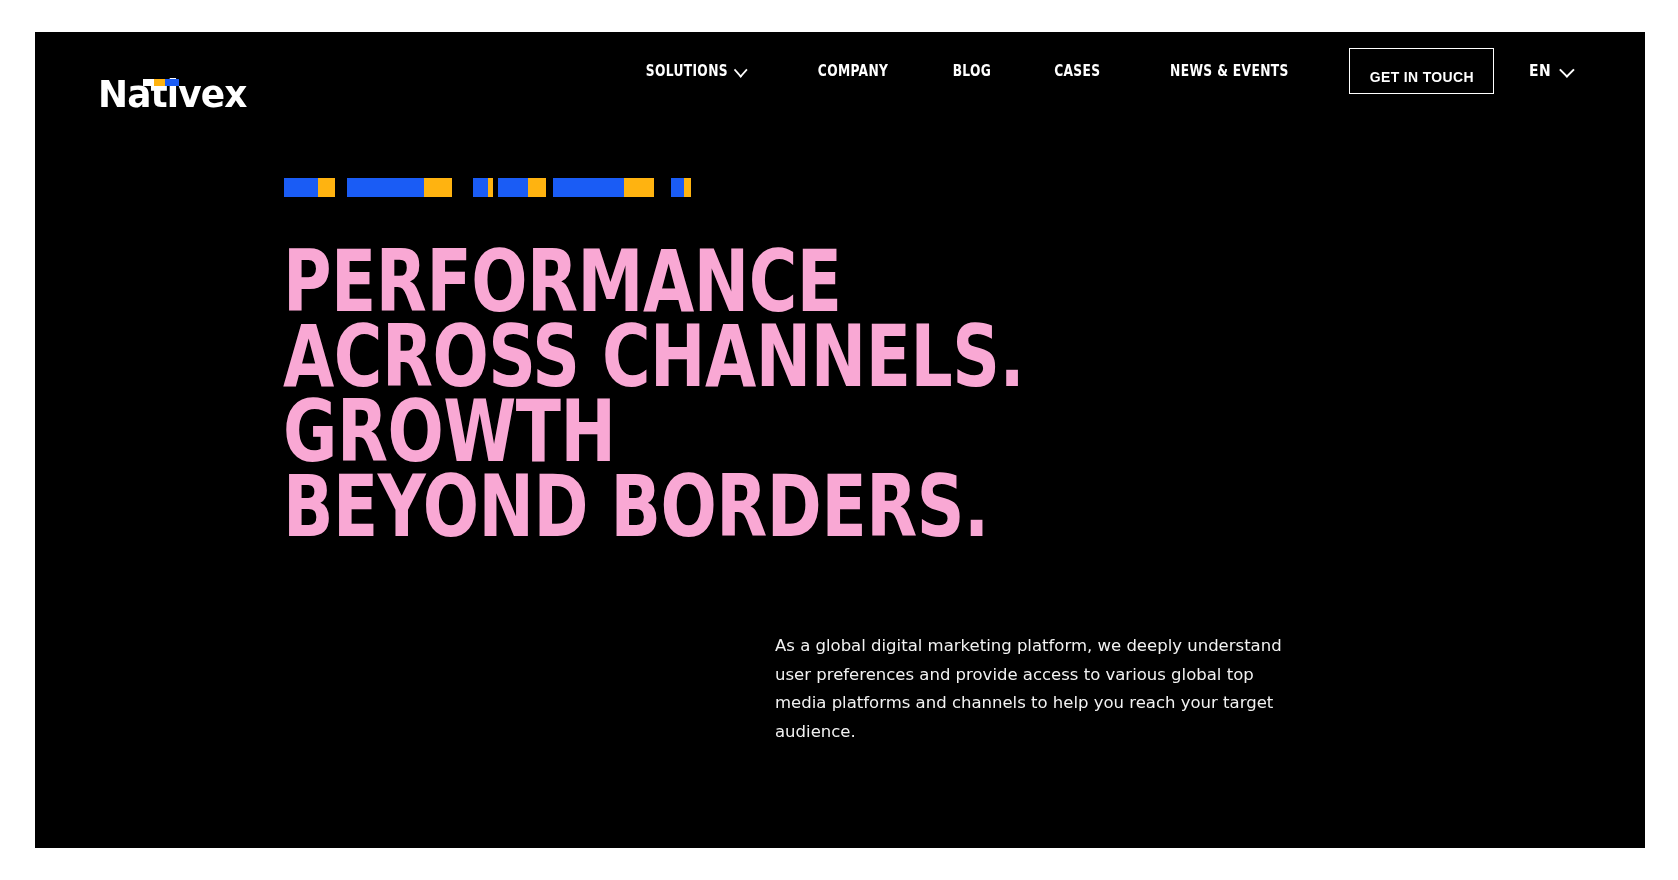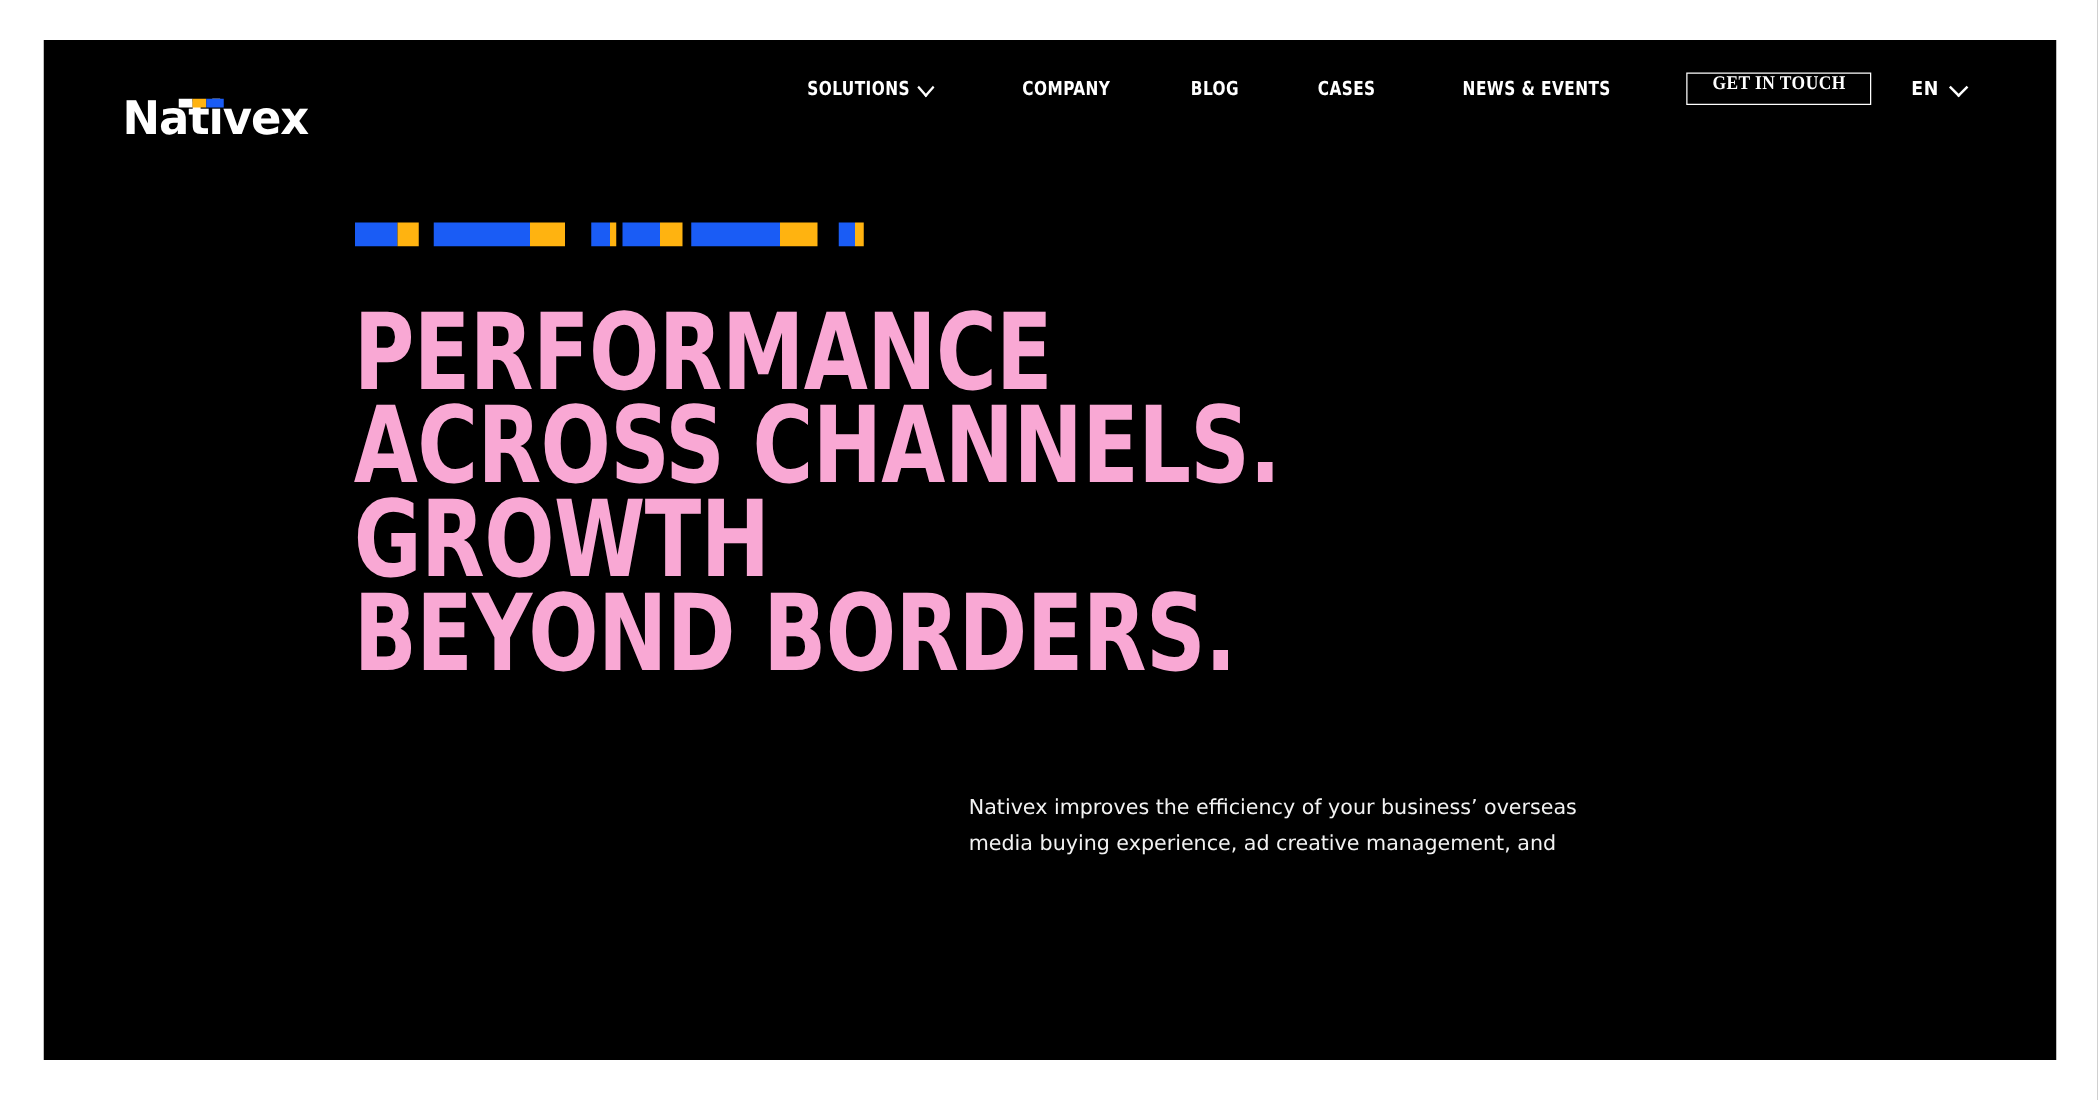--- a/index.html
+++ b/index.html
@@ -84,27 +84,27 @@
   .chev {
     display:inline-block;
     width:11px; height:11px;
     border-right:2px solid #ffffff;
     border-bottom:2px solid #ffffff;
     transform:rotate(45deg) translateY(-2px);
     flex:none;
   }
 
   #cta {
-    font-family:Liberation Serif, serif;
+    font-family:Liberation Sans, sans-serif;
     font-weight:700;
     font-size:15.5px;
     letter-spacing:0.4px;
     color:#ffffff;
     border:1.6px solid #ffffff;
-    padding:0 14px 9px;
+    padding:20px 14px 9px;
     white-space:nowrap;
     cursor:pointer;
     line-height:1;
   }
   #cta span { display:block; transform:scaleX(0.9); }
 
   #lang {
     position:absolute;
     left:1494px; top:0;
     height:78px;
@@ -230,18 +230,18 @@
       </div>
 
       <h1 id="headline">
         <span class="hl">PERFORMANCE</span>
         <span class="hl">ACROSS CHANNELS.</span>
         <span class="hl">GROWTH</span>
         <span class="hl">BEYOND BORDERS.</span>
       </h1>
 
       <div id="lede">
-        <p>Nativex improves the efficiency of your business’ overseas media buying experience, ad creative management, and</p>
+        <p>As a global digital marketing platform, we deeply understand user preferences and provide access to various global top media platforms and channels to help you reach your target audience.</p>
       </div>
     </div>
 
   </div>
 </div>
 
 </body></html>

